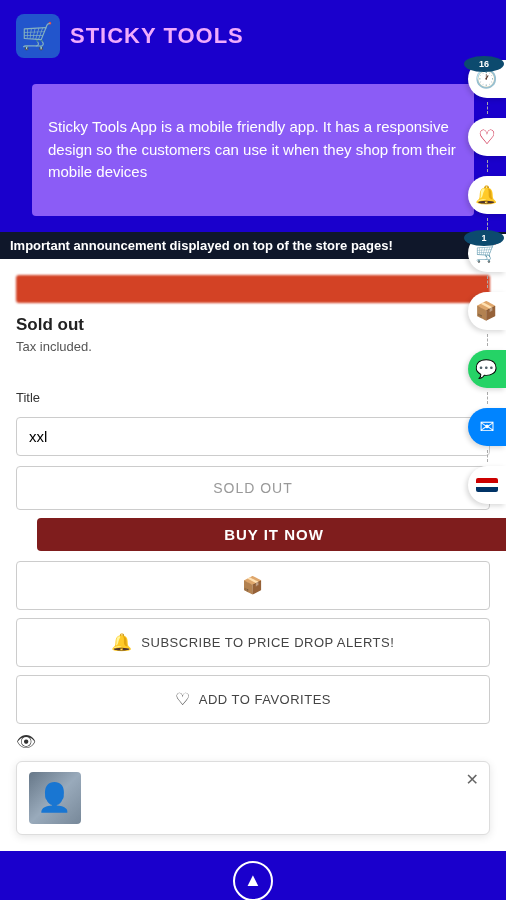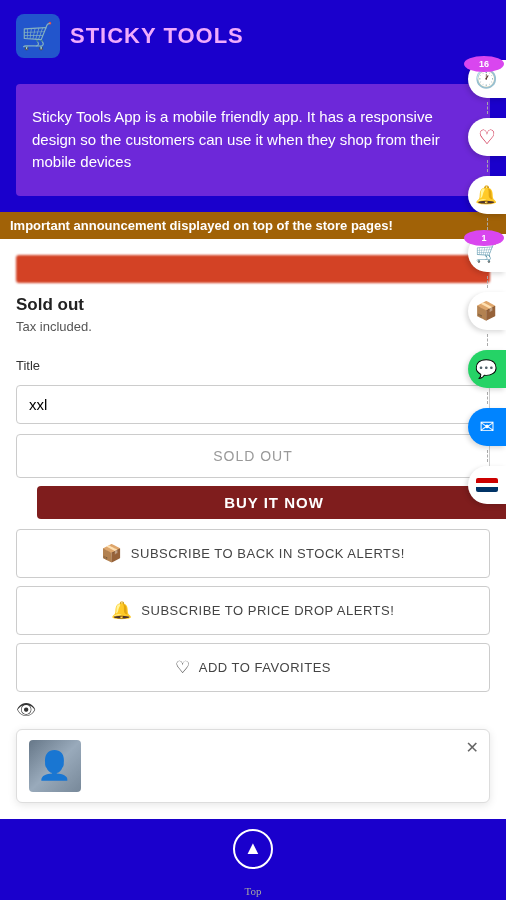--- a/index.html
+++ b/index.html
@@ -32,32 +32,32 @@
     }
     .header-title {
       color: #f0abfc;
       font-size: 22px;
       font-weight: bold;
       letter-spacing: 1px;
     }
 
     
     .description-box {
-      background: #6d28d9;
-      color: white;
-      margin: 12px 16px;
-      padding: 22px 16px;
+      background: #8b5cf6;
+      color: white;
+      margin: 12px 32px;
+      padding: 32px 16px;
       border-radius: 4px;
       font-size: 15px;
       line-height: 1.5;
     }
 
     
     .announcement-banner {
-      background: #a16207;
+      background: #0f172a;
       color: white;
       font-size: 13px;
       font-weight: bold;
       padding: 6px 10px;
       white-space: nowrap;
       overflow: hidden;
       text-overflow: ellipsis;
       margin-top: 16px;
     }
 
@@ -82,21 +82,21 @@
 
     .sold-out-label {
       font-size: 17px;
       font-weight: bold;
       color: #222;
       margin-bottom: 4px;
     }
     .tax-label {
       font-size: 13px;
       color: #555;
-      margin-bottom: 24px;
+      margin-bottom: 36px;
     }
 
     
     .field-label {
       font-size: 13px;
       color: #333;
       margin-bottom: 12px;
     }
     .title-input {
       width: 100%;
@@ -248,21 +248,21 @@
       justify-content: center;
       font-size: 18px;
       position: relative;
       box-shadow: -2px 2px 5px rgba(0,0,0,0.15);
       cursor: pointer;
     }
     .badge {
       position: absolute;
       top: -4px;
       right: 2px;
-      background: #d946ef;
+      background: #0c4a6e;
       color: white;
       font-size: 9px;
       font-weight: bold;
       border-radius: 50%;
       width: 40px;
       height: 16px;
       display: flex;
       align-items: center;
       justify-content: center;
     }
@@ -341,21 +341,20 @@
 
   
   <div class="btn-sold-out">SOLD OUT</div>
 
   
   <button class="btn-buy-now">BUY IT NOW</button>
 
   
   <button class="btn-outline">
     <span style="font-size:17px;">📦</span>
-    <span>SUBSCRIBE TO BACK IN STOCK ALERTS!</span>
   </button>
 
   
   <button class="btn-outline">
     <span style="font-size:17px;">🔔</span>
     <span>SUBSCRIBE TO PRICE DROP ALERTS!</span>
   </button>
 
   
   <button class="btn-outline favorites">

